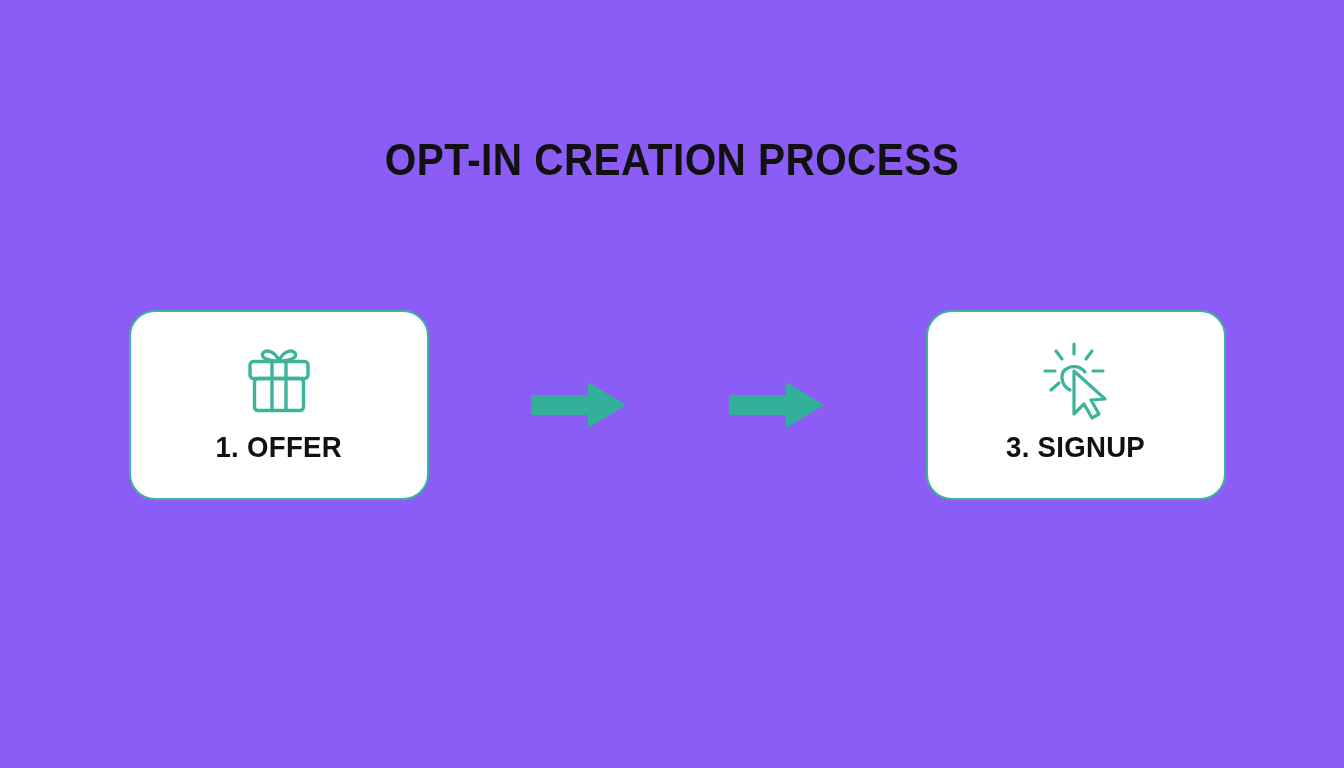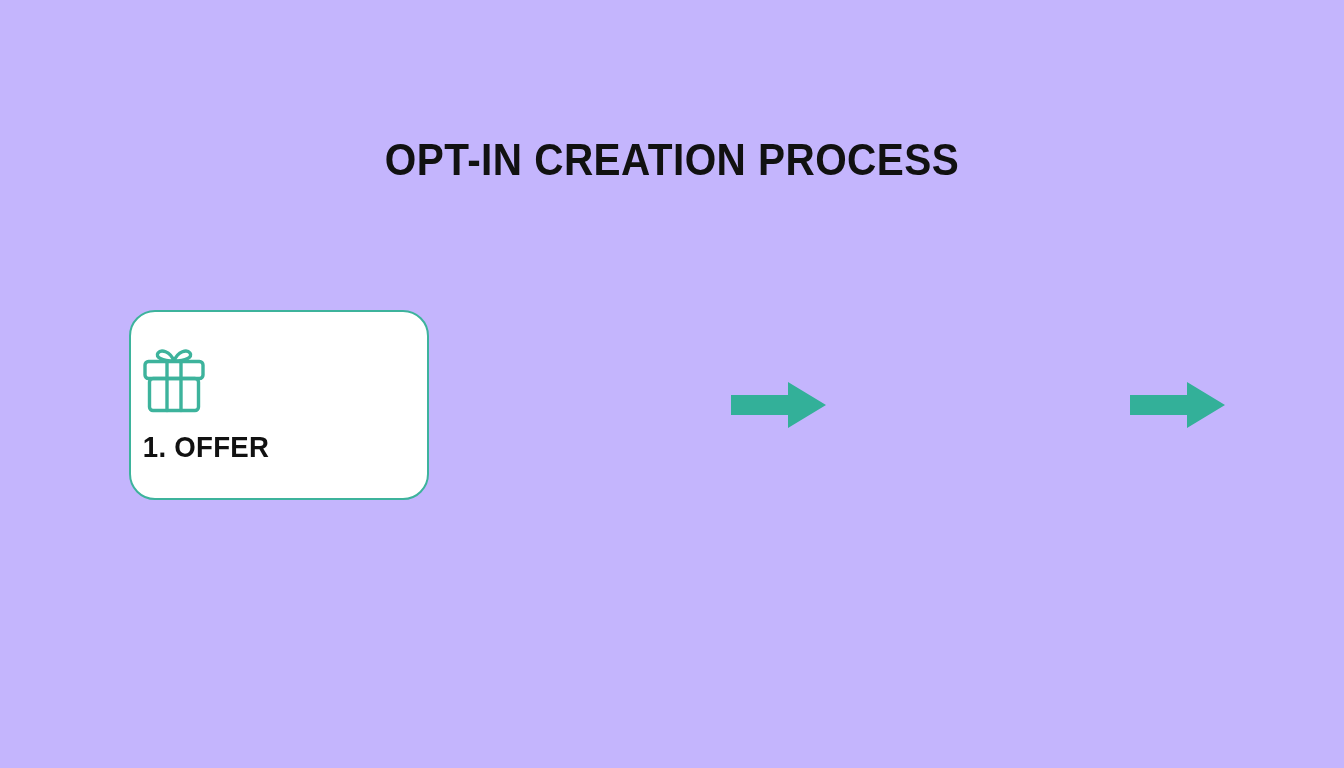--- a/index.html
+++ b/index.html
@@ -12,21 +12,21 @@
     height: 768px;
     background: #fdfdfd;
     font-family: "Liberation Sans", sans-serif;
     overflow: hidden;
     position: relative;
   }
 
   .canvas {
     position: absolute;
     inset: 0;
-    background: #c4b5fd;
+    background: #8b5cf6;
     text-decoration: underline;
   }
 
   
   .title {
     position: absolute;
     top: 131px;
     left: 0;
     width: 1344px;
     text-align: center;
@@ -56,20 +56,21 @@
 
   .step-card {
     width: 300px;
     height: 190px;
     box-sizing: border-box;
     border: 2.5px solid #3db39c;
     border-radius: 26px;
     background: #ffffff;
     display: flex;
     flex-direction: column;
+    align-items: center;
     justify-content: flex-start;
     padding-top: 26px;
     flex: 0 0 auto;
   }
 
   .step-icon {
     width: 86px;
     height: 86px;
     display: flex;
     align-items: center;
@@ -130,15 +131,31 @@
       </svg>
     </div>
 
 
     <div class="arrow">
       <svg width="95" height="46" viewBox="0 0 95 46">
         <path d="M0 13 L57 13 L57 0 L95 23 L57 46 L57 33 L0 33 Z" fill="#33b099"></path>
       </svg>
     </div>
 
+    <div class="step-card">
+      <div class="step-icon">
+        <svg width="86" height="86" viewBox="0 0 86 86" fill="none" stroke="#3db39c" stroke-width="3.2" stroke-linecap="round" stroke-linejoin="round">
+          <path d="M30 34 A14 14 0 0 1 52 34"></path>
+          <path d="M30 34 A14 14 0 0 0 37 52"></path>
+          <line x1="41" y1="6" x2="41" y2="16"></line>
+          <line x1="23" y1="13" x2="29" y2="21"></line>
+          <line x1="59" y1="13" x2="53" y2="21"></line>
+          <line x1="12" y1="33" x2="22" y2="33"></line>
+          <line x1="60" y1="33" x2="70" y2="33"></line>
+          <line x1="18" y1="52" x2="26" y2="45"></line>
+          <path d="M41 33 L41 76 L51 66 L59 80 L66 76 L58 62 L72 61 Z" fill="#ffffff" stroke="#3db39c"></path>
+        </svg>
+      </div>
+      <div class="step-label">3. SIGNUP</div>
+    </div>
 
   </div>
 </div>
 
 </body></html>

